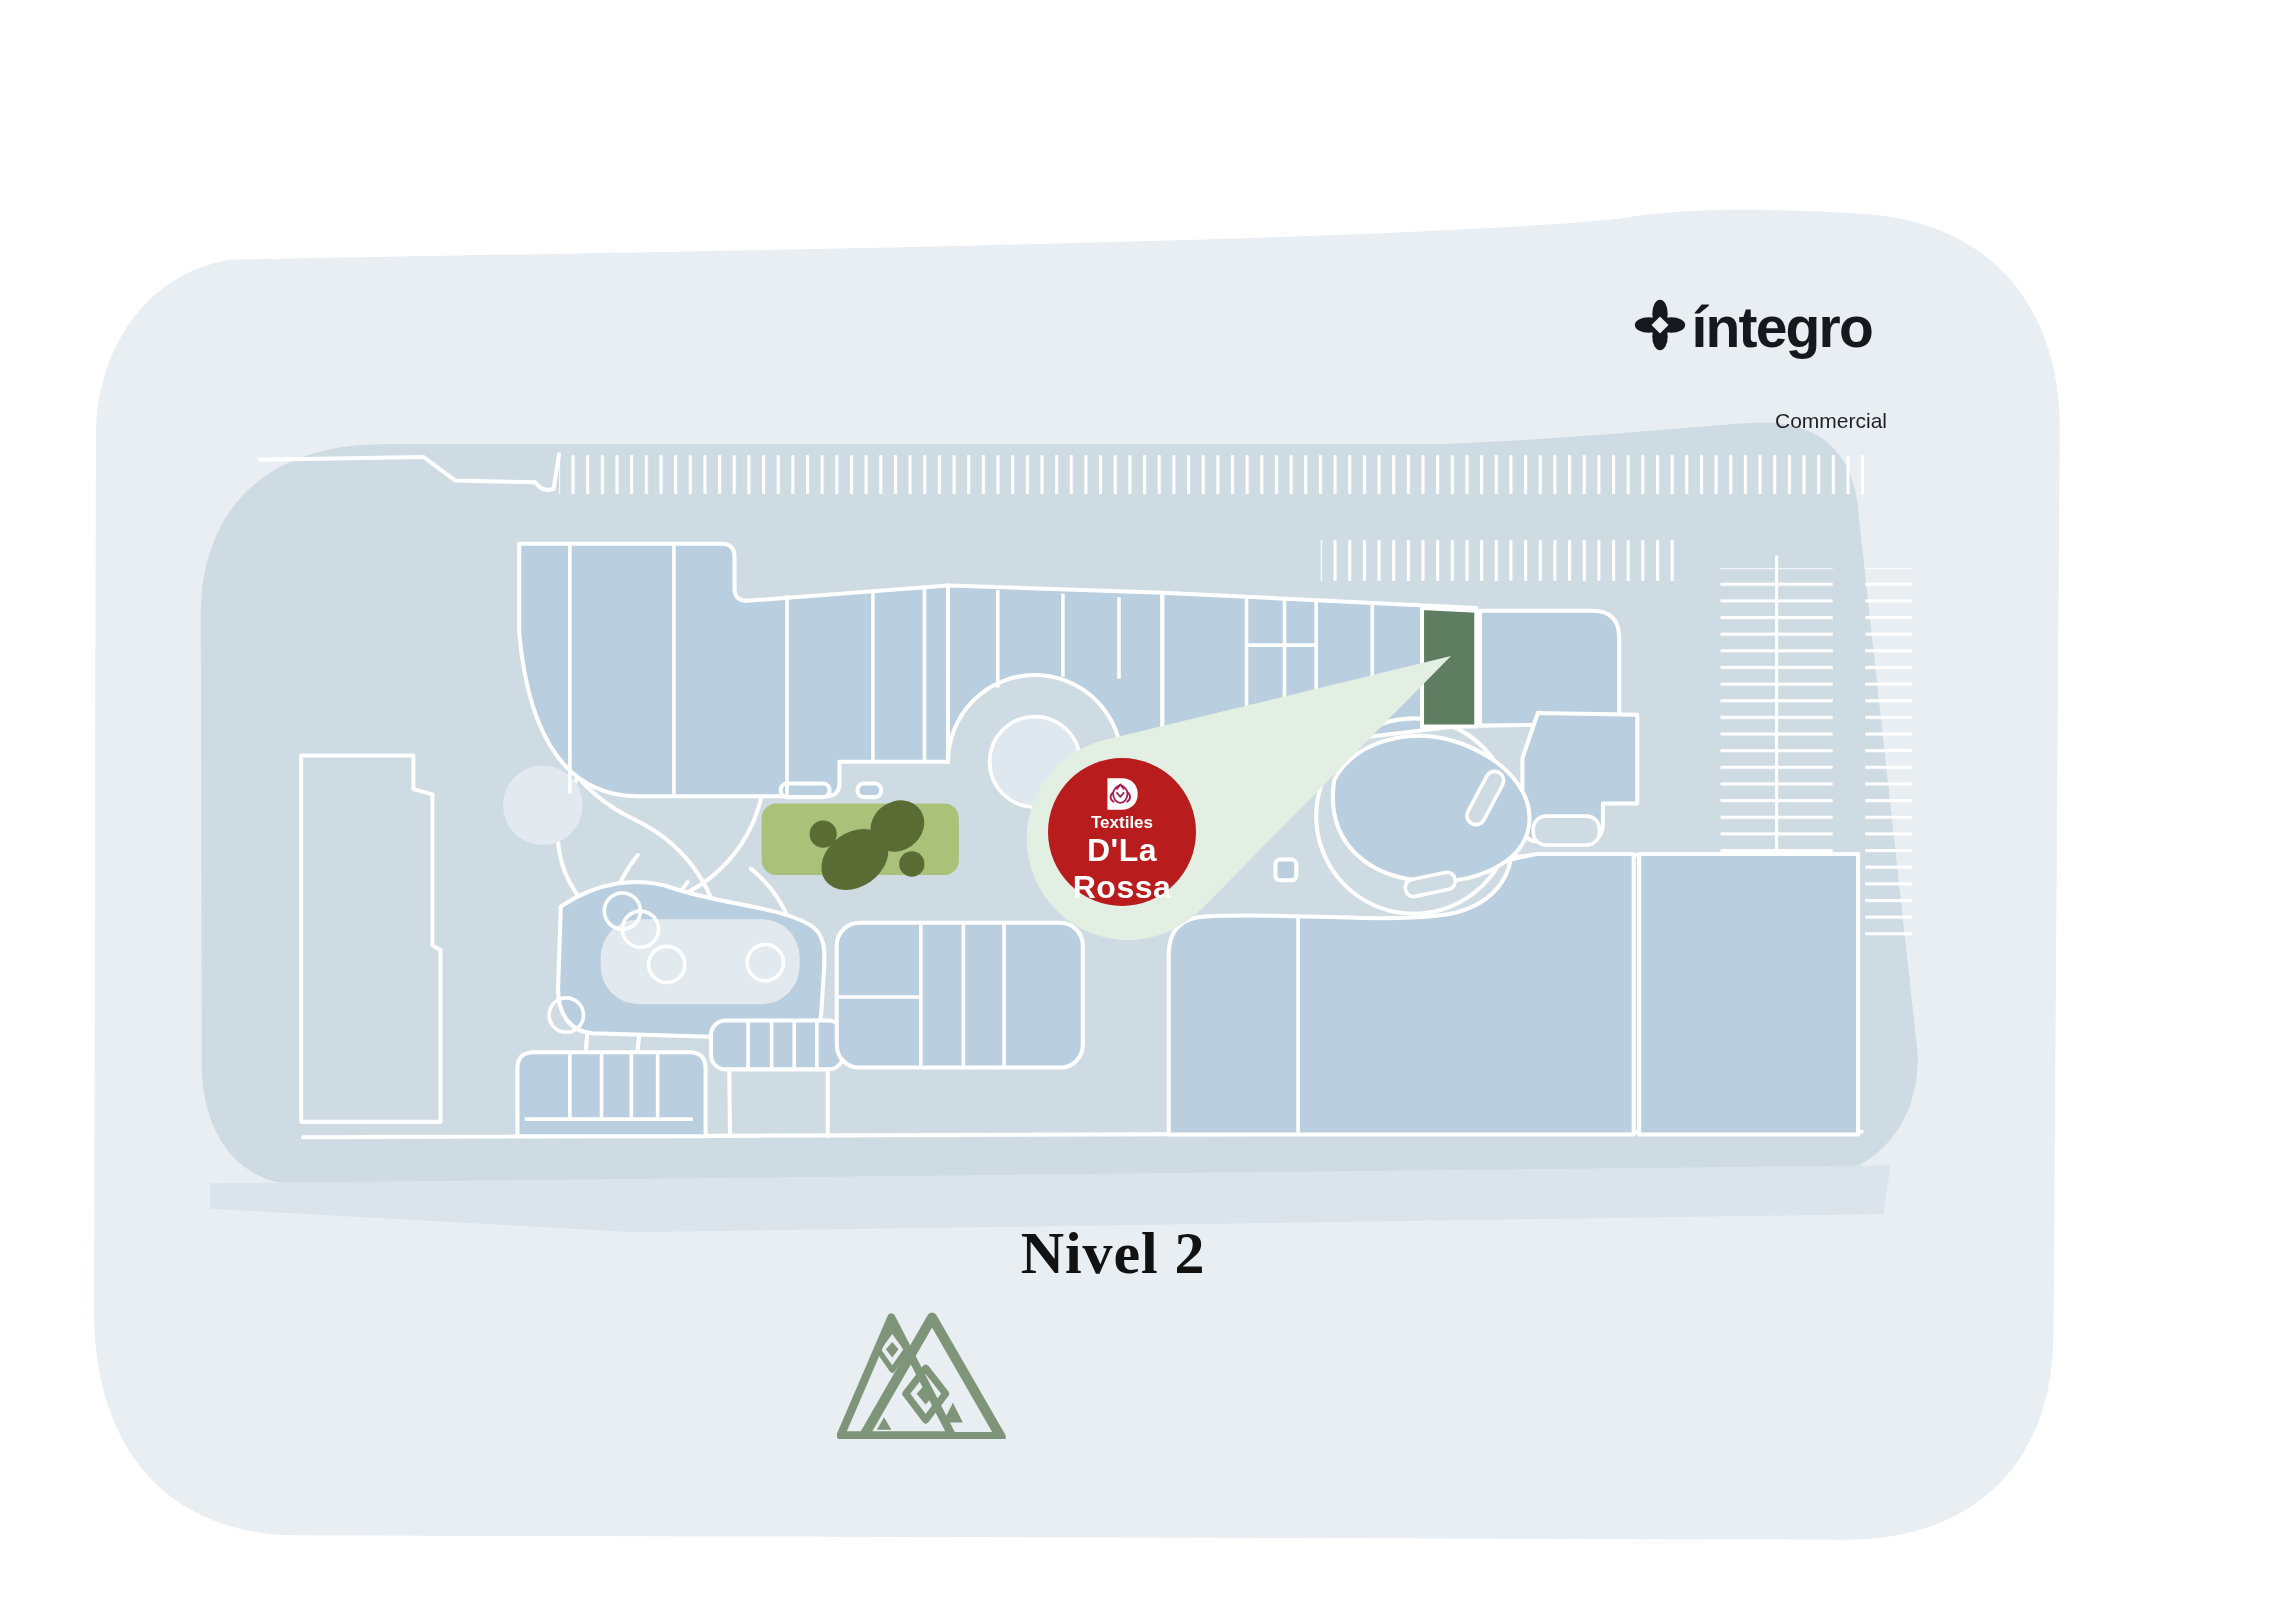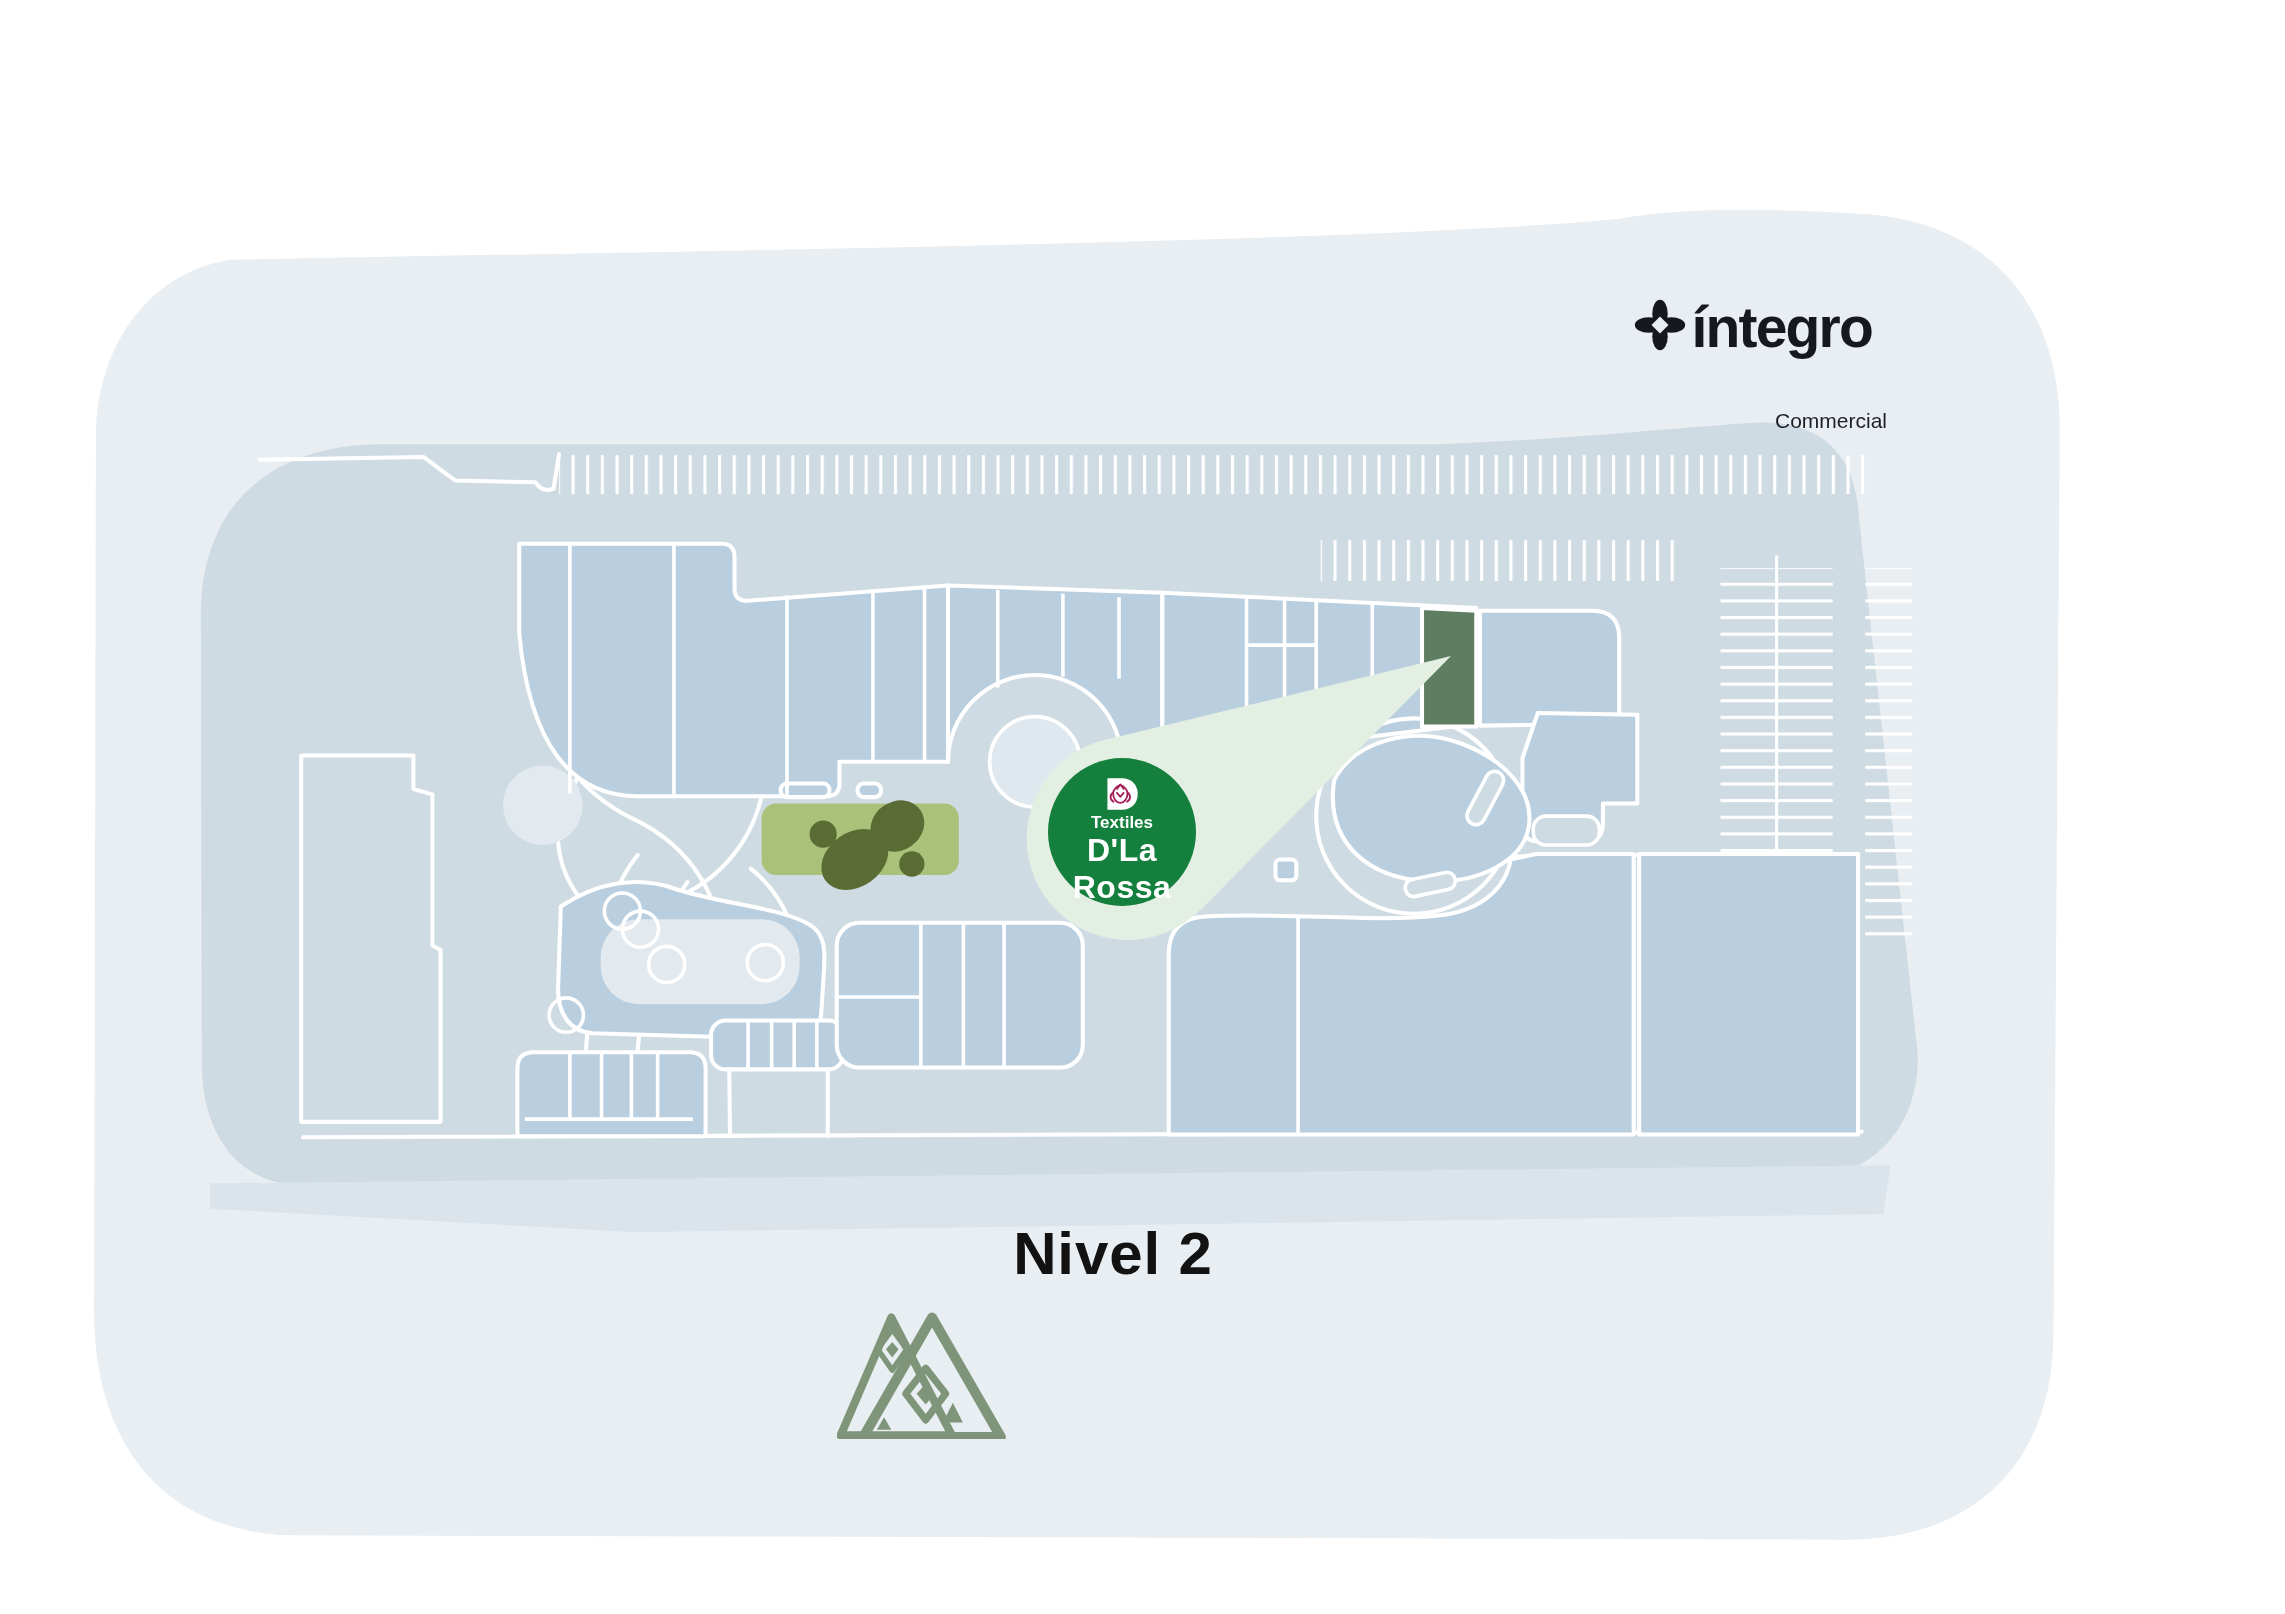--- a/index.html
+++ b/index.html
@@ -7,28 +7,28 @@
        font-family:"Liberation Sans", sans-serif;}
   .layer{position:absolute;left:0;top:0;}
   
   .brand{position:absolute;left:1634px;top:299px;width:289px;height:109px;}
   .brand-row{display:flex;align-items:flex-start;gap:5.4px;}
   .brand-name{font-size:57px;font-weight:800;color:#16181d;letter-spacing:-1.8px;line-height:1;}
   .brand-tagline{position:absolute;right:36px;top:69px;font-size:21px;color:#1d2026;
                  font-weight:500;letter-spacing:0px;margin-top:41px;}
   
   .badge{position:absolute;left:1048px;top:758px;width:148px;height:148px;border-radius:50%;
-         background:#15803d;display:flex;flex-direction:column;align-items:center;
+         background:#b91c1c;display:flex;flex-direction:column;align-items:center;
          justify-content:flex-start;color:#fff;text-align:center;}
   .badge svg{margin-top:18px;}
   .badge-line1{font-size:17px;font-weight:600;margin-top:1.8px;line-height:1.1;}
   .badge-line2{font-size:32px;font-weight:800;letter-spacing:0.5px;line-height:1.15;}
   
   .level{position:absolute;left:932px;top:1219px;width:362px;text-align:center;
-         font-size:60px;font-weight:800;color:#121212;letter-spacing:0.9px;}
+         font-size:60px;font-weight:800;color:#121212;letter-spacing:0.9px;font-family:Liberation Serif, serif;}
   
   .loslogo{position:absolute;left:837px;top:1303px;width:633px;height:172px;display:flex;
            align-items:flex-start;gap:25px;}
   .loslogo-text{display:flex;flex-direction:column;align-items:center;margin-top:18px;}
   .loslogo-title{font-size:76px;font-weight:700;color:#3c4740;line-height:1;letter-spacing:0.9px;}
   .loslogo-sub{font-size:24.4px;font-weight:700;color:#2e2e2e;letter-spacing:8.1px;margin-top:9px;}
 </style>
 </head>
 <body>
 

